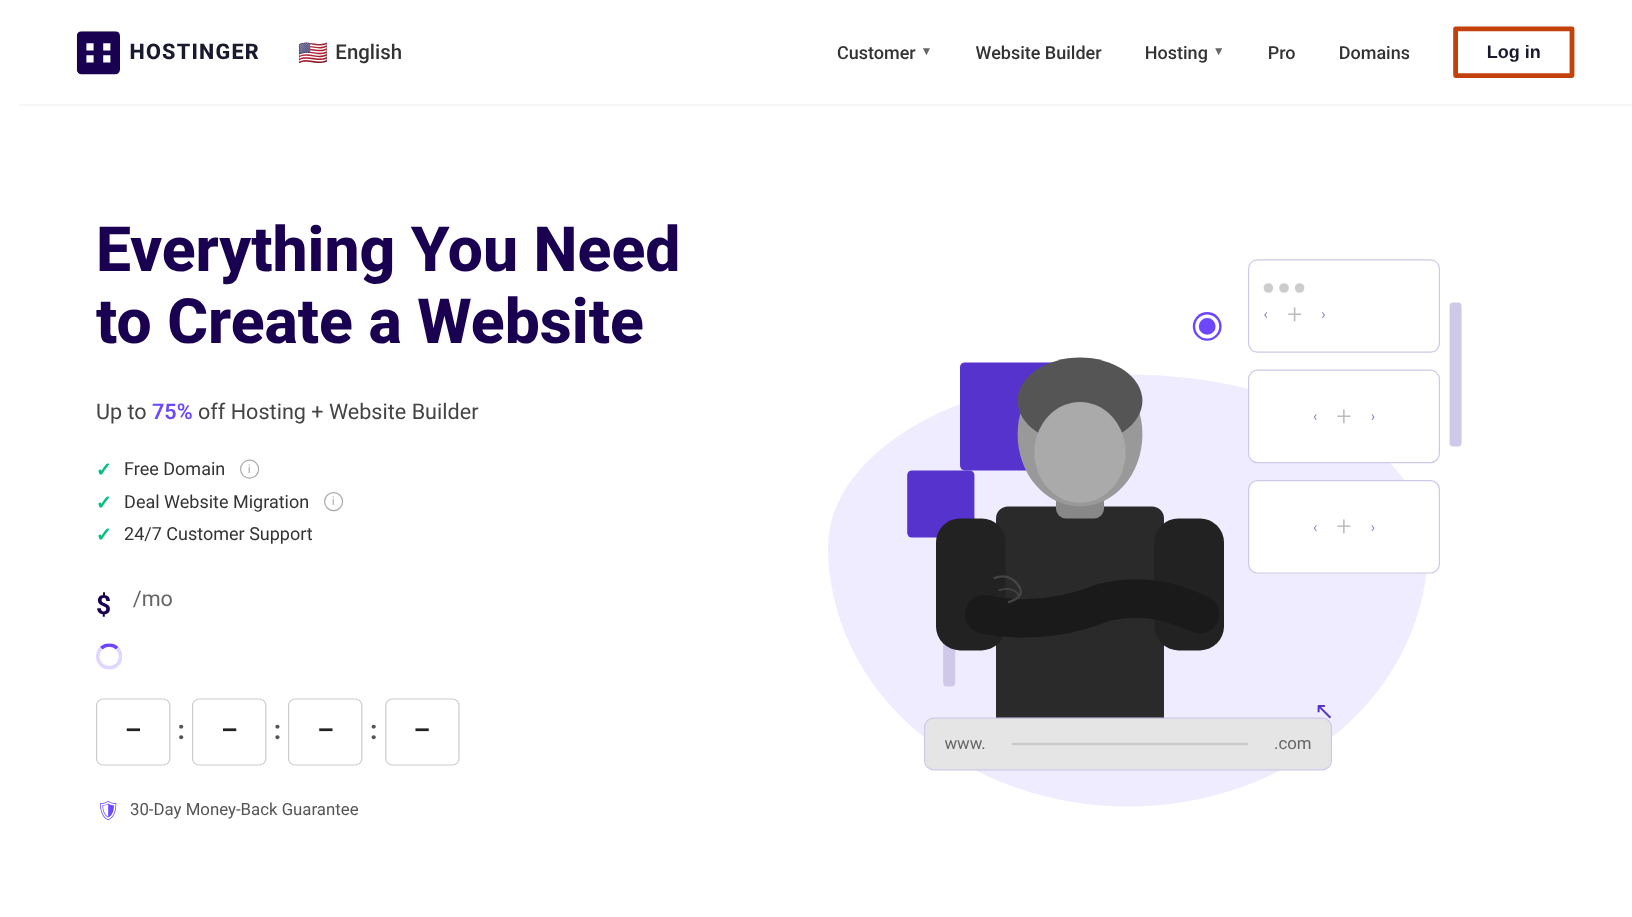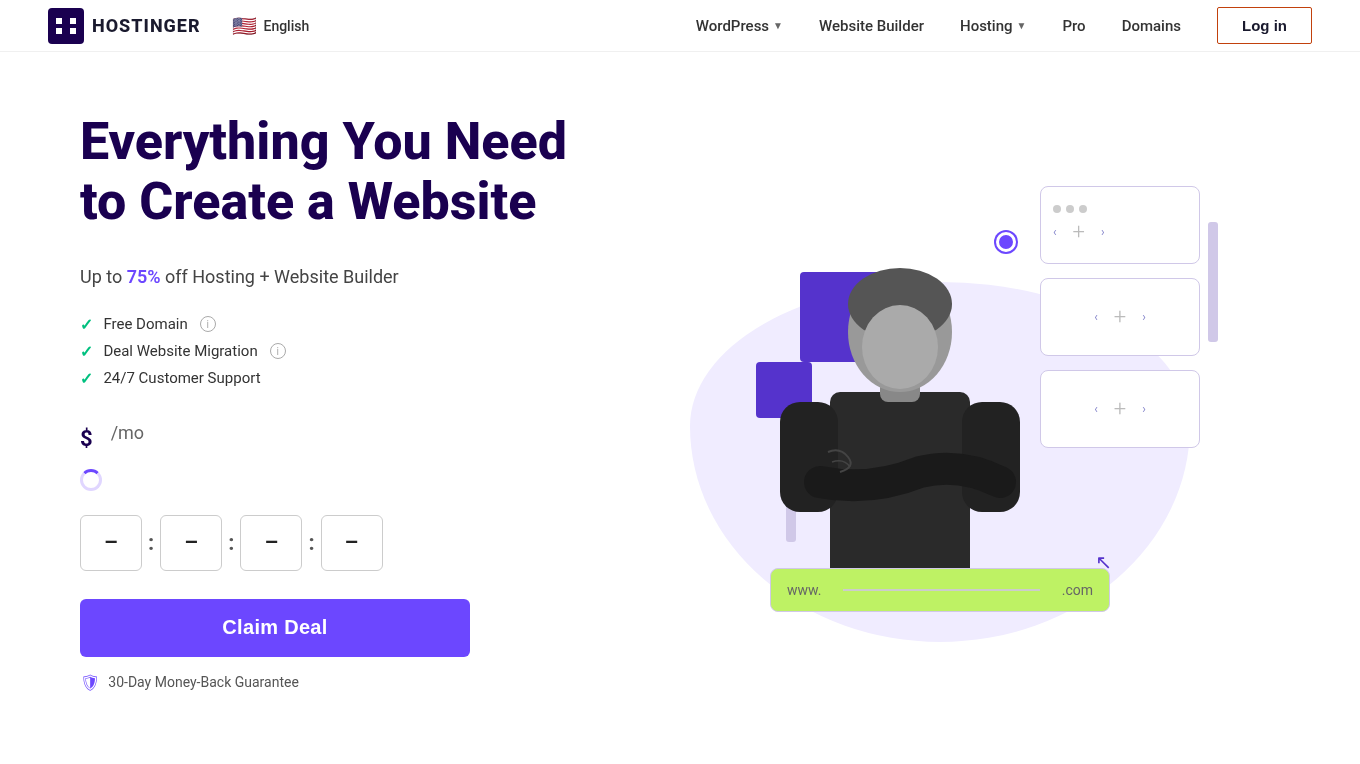--- a/index.html
+++ b/index.html
@@ -9,23 +9,24 @@
       width: 1360px;
       min-height: 764px;
       overflow-x: hidden;
     }
 
     
     .navbar {
       display: flex;
       align-items: center;
       padding: 0 48px;
-      height: 52px;
+      height: 88px;
       border-bottom: 1px solid #f0f0f0;
       background: #fff;
+      margin-left: 16px;
     }
     .logo-wrap {
       display: flex;
       align-items: center;
       gap: 8px;
       margin-right: 32px;
       text-decoration: none;
     }
     .logo-icon {
       display: flex;
@@ -42,21 +43,21 @@
       display: flex;
       align-items: center;
       gap: 6px;
       margin-right: auto;
       cursor: pointer;
     }
     .flag {
       font-size: 20px;
     }
     .lang-text {
-      font-size: 14px;
+      font-size: 17px;
       color: #333;
       font-weight: 500;
     }
     .nav-links {
       display: flex;
       align-items: center;
       gap: 36px;
       margin-right: 36px;
     }
     .nav-link {
@@ -67,21 +68,21 @@
       cursor: pointer;
       display: flex;
       align-items: center;
       gap: 4px;
     }
     .chevron {
       font-size: 10px;
       color: #666;
     }
     .login-btn {
-      border: 1px solid #c2410c;
+      border: 4px solid #c2410c;
       background: transparent;
       color: #1a1a2e;
       font-size: 15px;
       font-weight: 600;
       padding: 9px 24px;
       cursor: pointer;
       border-radius: 2px;
     }
 
     
@@ -376,21 +377,21 @@
       border-radius: 3px;
     }
     
     .url-bar {
       position: absolute;
       bottom: 30px;
       left: 50%;
       transform: translateX(-50%);
       width: 340px;
       height: 44px;
-      background: #bef264;
+      background: #e5e5e5;
       border: 1.5px solid #d0c8e8;
       border-radius: 8px;
       display: flex;
       align-items: center;
       padding: 0 16px;
       font-size: 14px;
       color: #666;
       gap: 20px;
       white-space: nowrap;
     }
@@ -448,21 +449,21 @@
     <span class="logo-text">HOSTINGER</span>
   </a>
 
   <div class="lang-selector">
     <span class="flag">🇺🇸</span>
     <span class="lang-text">English</span>
   </div>
 
   <div class="nav-links">
     <a class="nav-link" href="#">
-      <span>WordPress</span>
+      <span>Customer</span>
       <span class="chevron">▼</span>
     </a>
     <a class="nav-link" href="#">
       <span>Website Builder</span>
     </a>
     <a class="nav-link" href="#">
       <span>Hosting</span>
       <span class="chevron">▼</span>
     </a>
     <a class="nav-link" href="#">
@@ -513,21 +514,20 @@
     <div class="countdown">
       <div class="count-box">–</div>
       <span class="colon">:</span>
       <div class="count-box">–</div>
       <span class="colon">:</span>
       <div class="count-box">–</div>
       <span class="colon">:</span>
       <div class="count-box">–</div>
     </div>
 
-    <button class="cta-btn">Claim Deal</button>
 
     <div class="guarantee">
       <span class="shield-icon">🛡</span>
       <span>30-Day Money-Back Guarantee</span>
     </div>
   </div>
 
   <div class="hero-right">
     <div class="hero-illustration">
 

